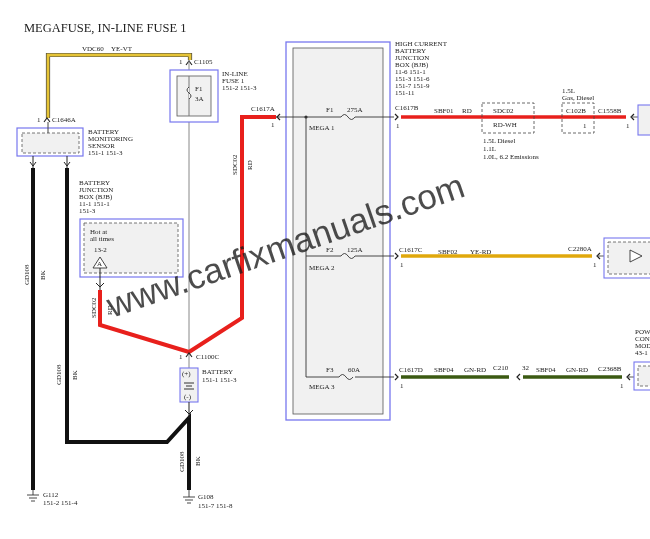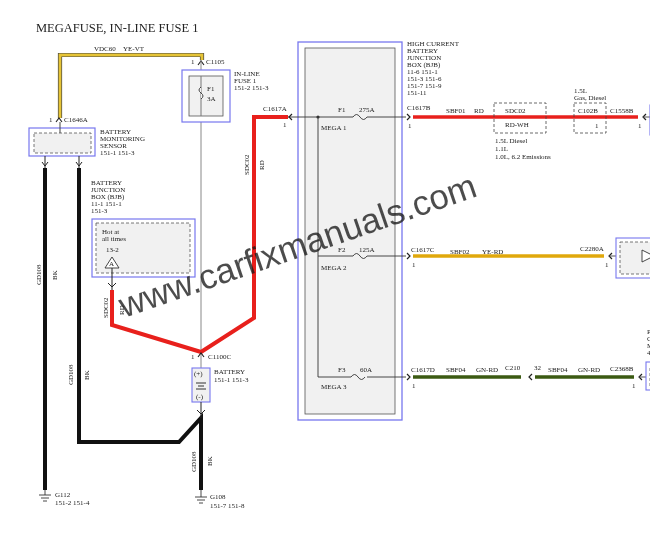--- a/index.html
+++ b/index.html
@@ -1,17 +1,17 @@
 <!DOCTYPE html>
 <html><head>
 <meta charset="utf-8">
 <style>
   html,body{margin:0;padding:0;background:#ffffff;}
   body{width:650px;height:539px;overflow:hidden;position:relative;font-family:"Liberation Serif","DejaVu Serif",serif;color:#222;}
-  #diagram{position:absolute;left:12px;top:0;width:591px;height:539px;}
+  #diagram{position:absolute;left:0;top:0;width:591px;height:539px;}
   svg text{font-family:"Liberation Serif","DejaVu Serif",serif;fill:#222;}
   .t7{font-size:7px;}
   .title{font-size:12.5px;}
   .wm{font-family:"Liberation Sans","DejaVu Sans",sans-serif;font-size:35px;fill:#1a1a1a;opacity:0.78;}
 </style>
 </head>
 <body>
 
 <div id="diagram">
 <svg width="650" height="539" viewBox="0 0 650 539" xmlns="http://www.w3.org/2000/svg">

